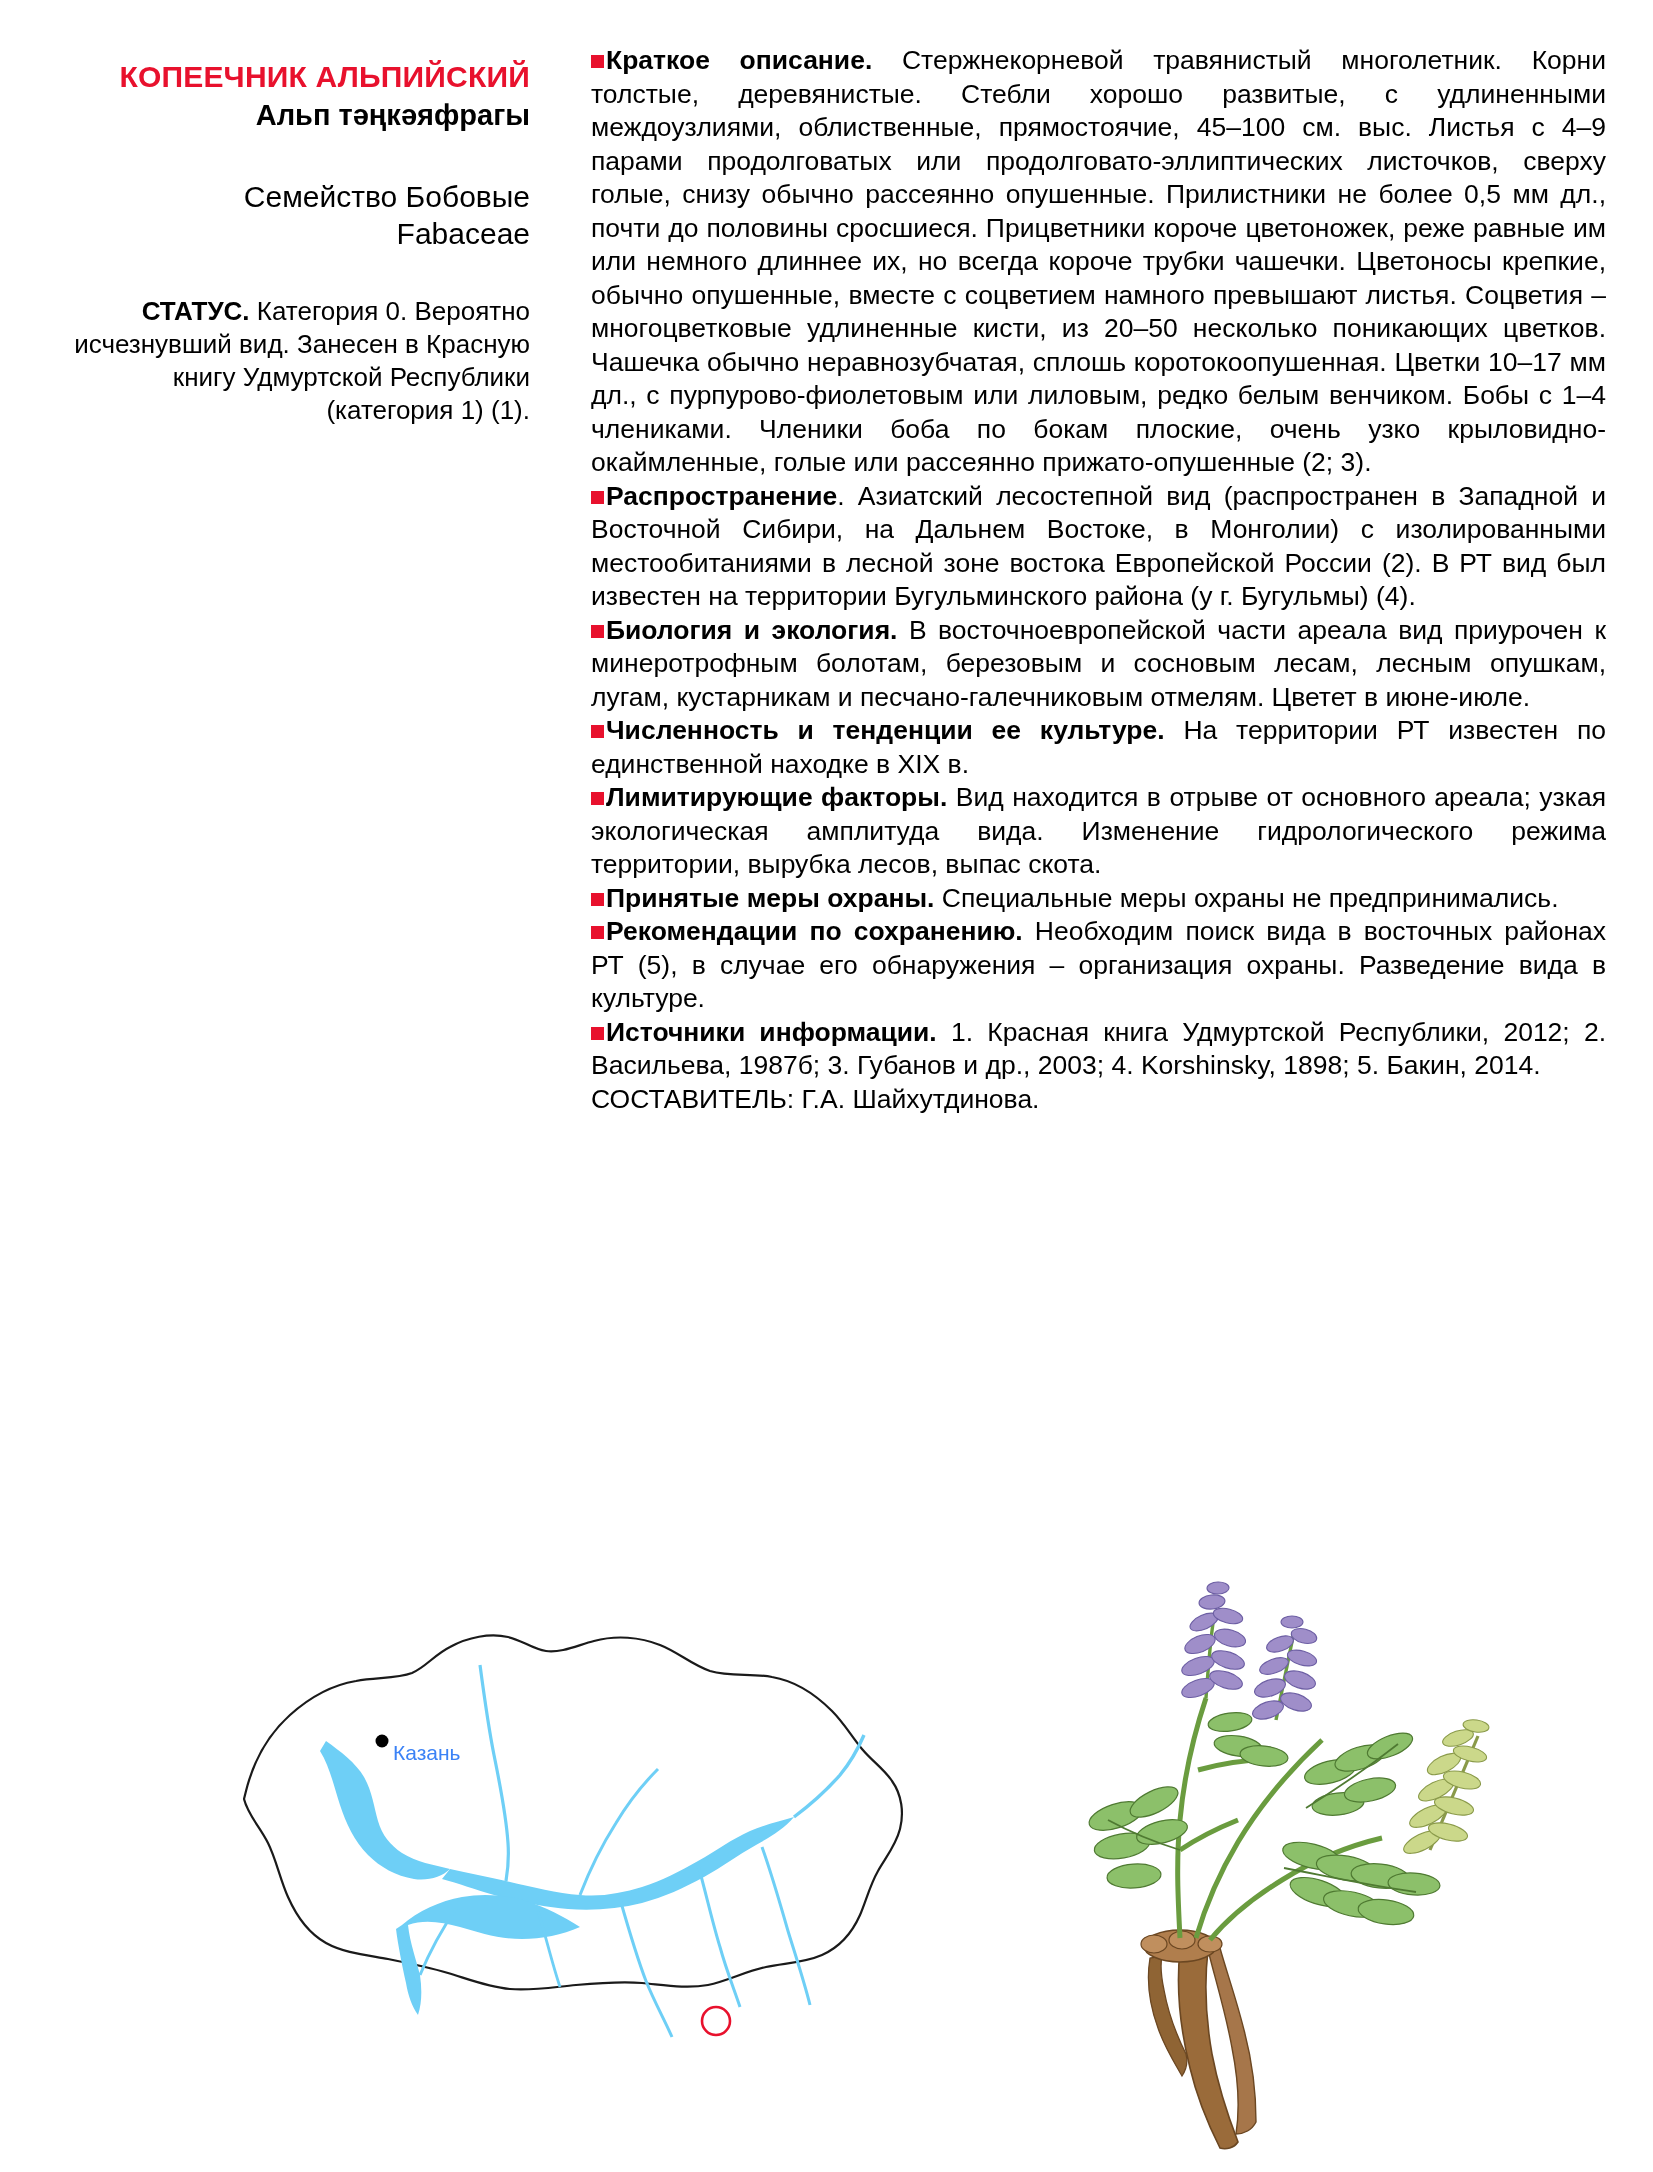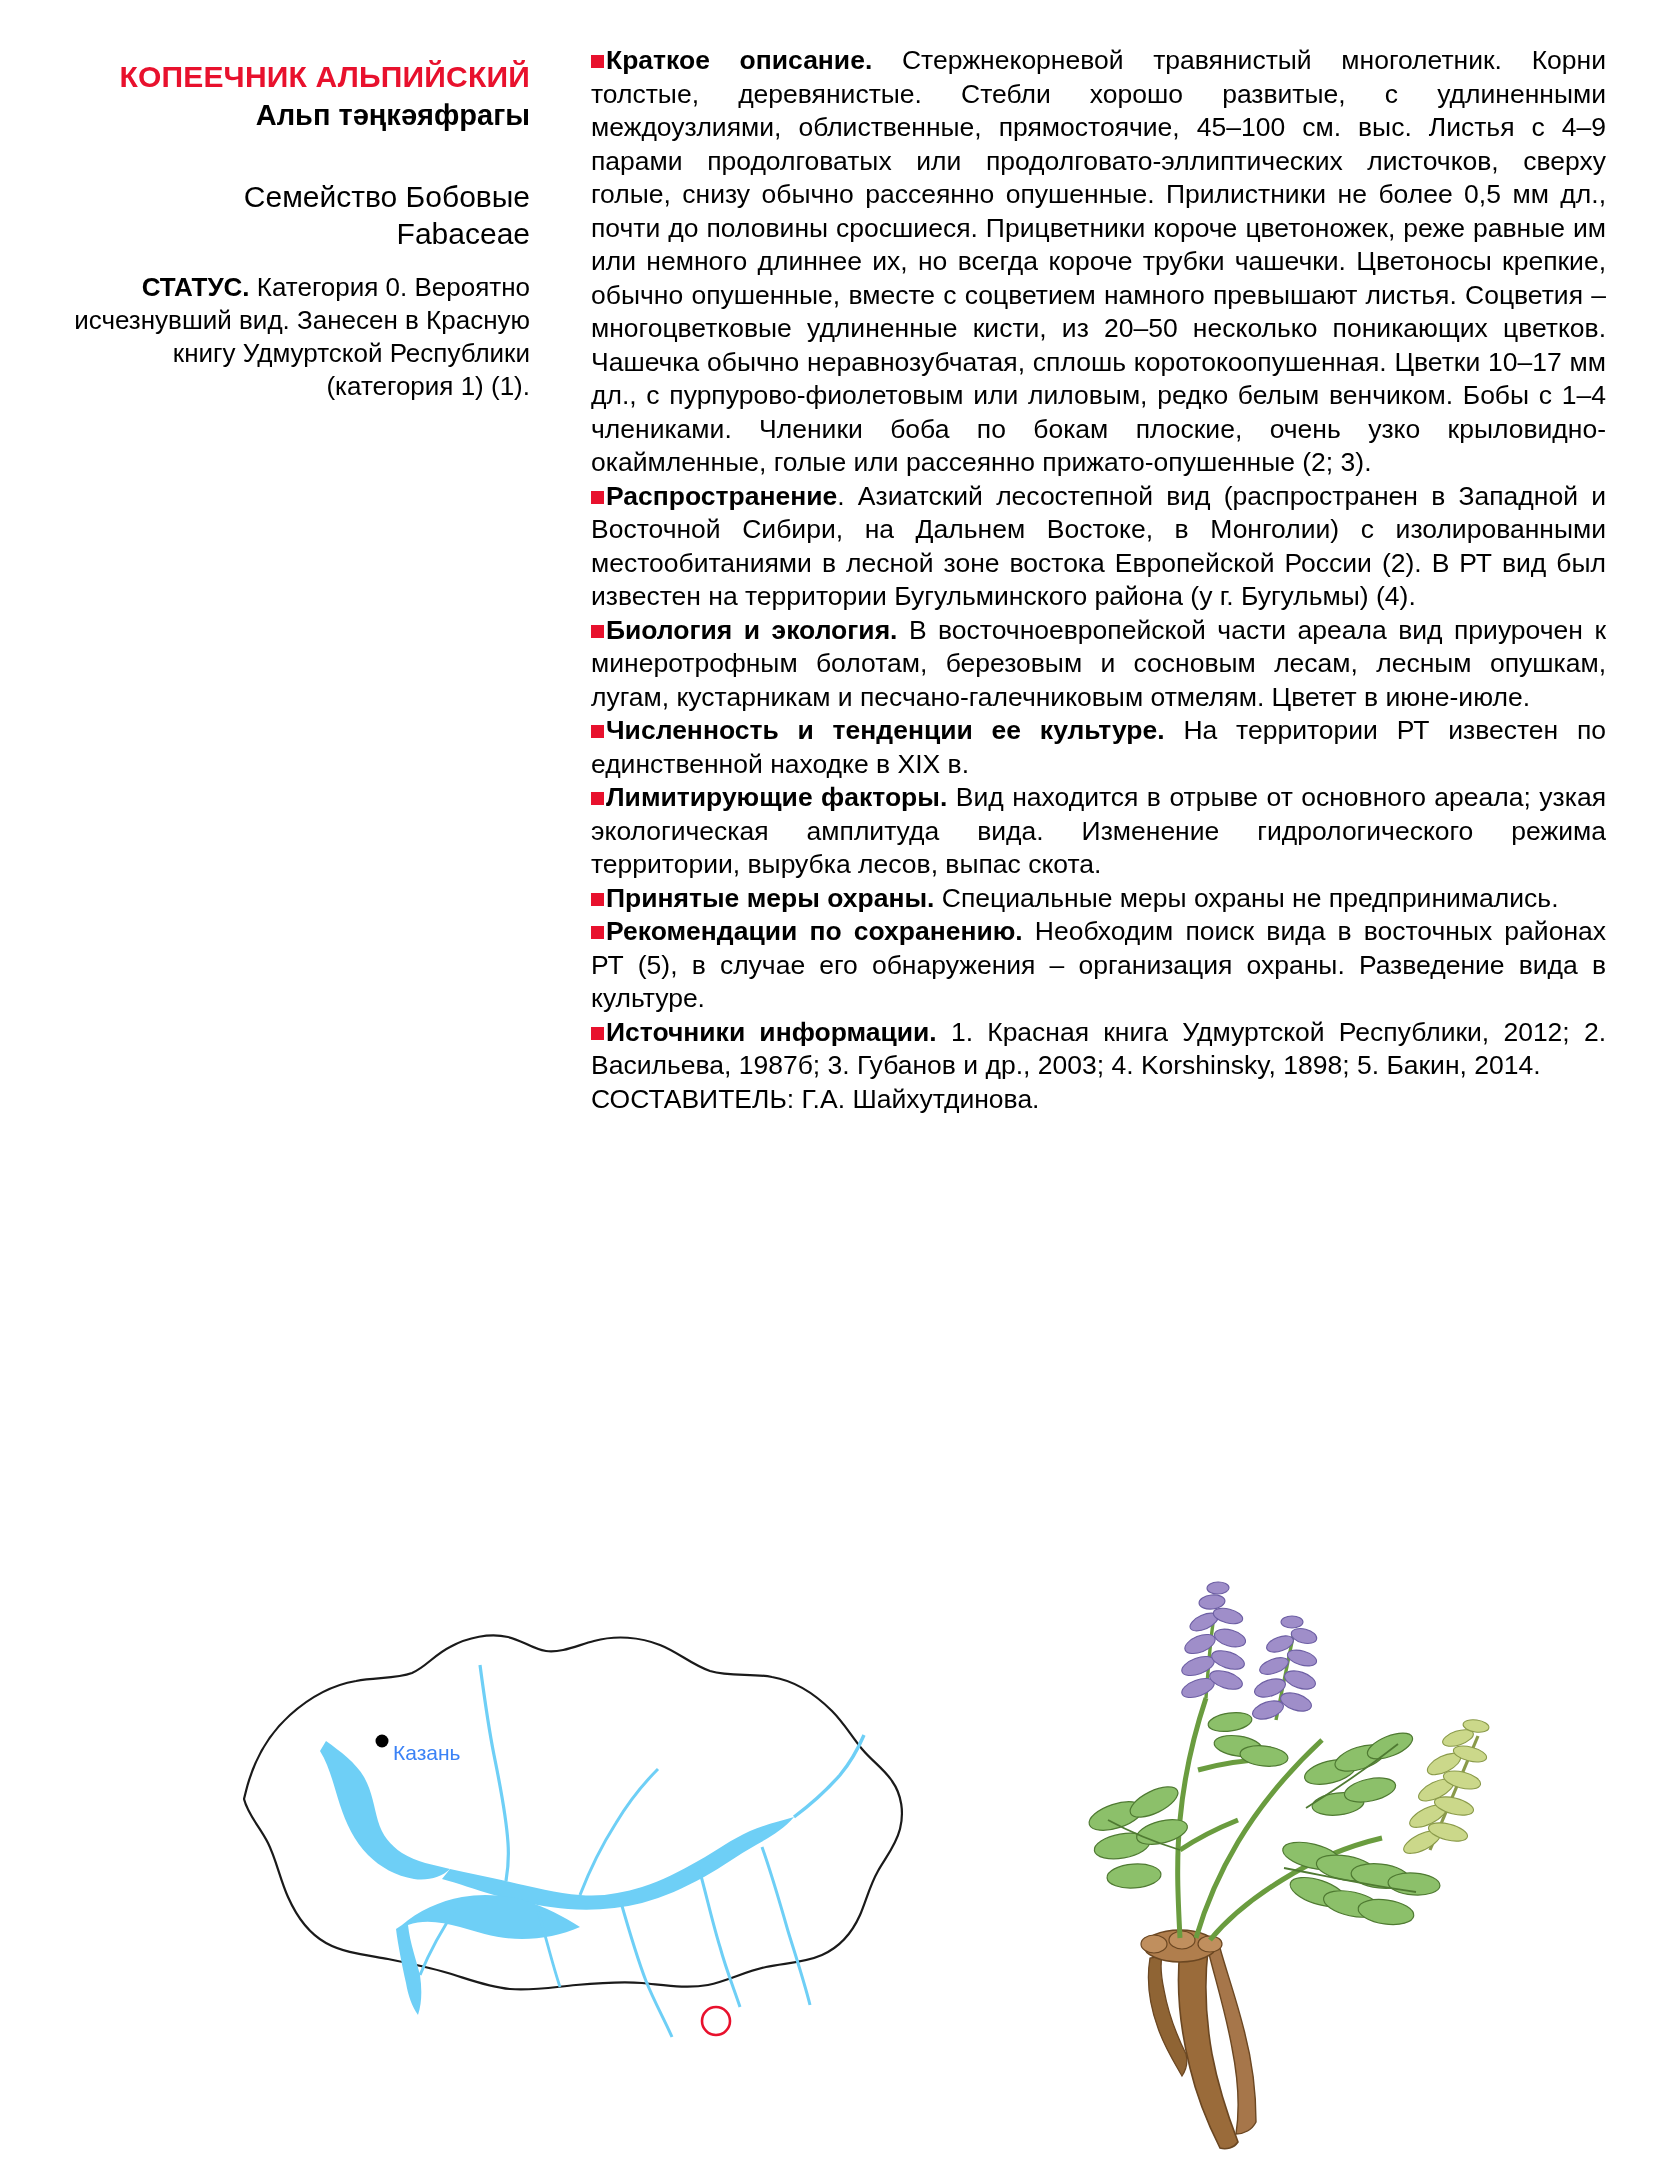--- a/index.html
+++ b/index.html
@@ -54,21 +54,21 @@
   .species-name-lat .auth {
     font-style: normal;
     font-weight: bold;
   }
   .family-block {
     margin-top: 46px;
     font-size: 30px;
     line-height: 1.25;
   }
   .status-block {
-    margin-top: 18px;
+    margin-top: 42px;
     font-size: 26px;
     line-height: 1.27;
   }
   .status-block .status-label {
     font-weight: bold;
   }
 
   
   .right-col {
     position: absolute;

